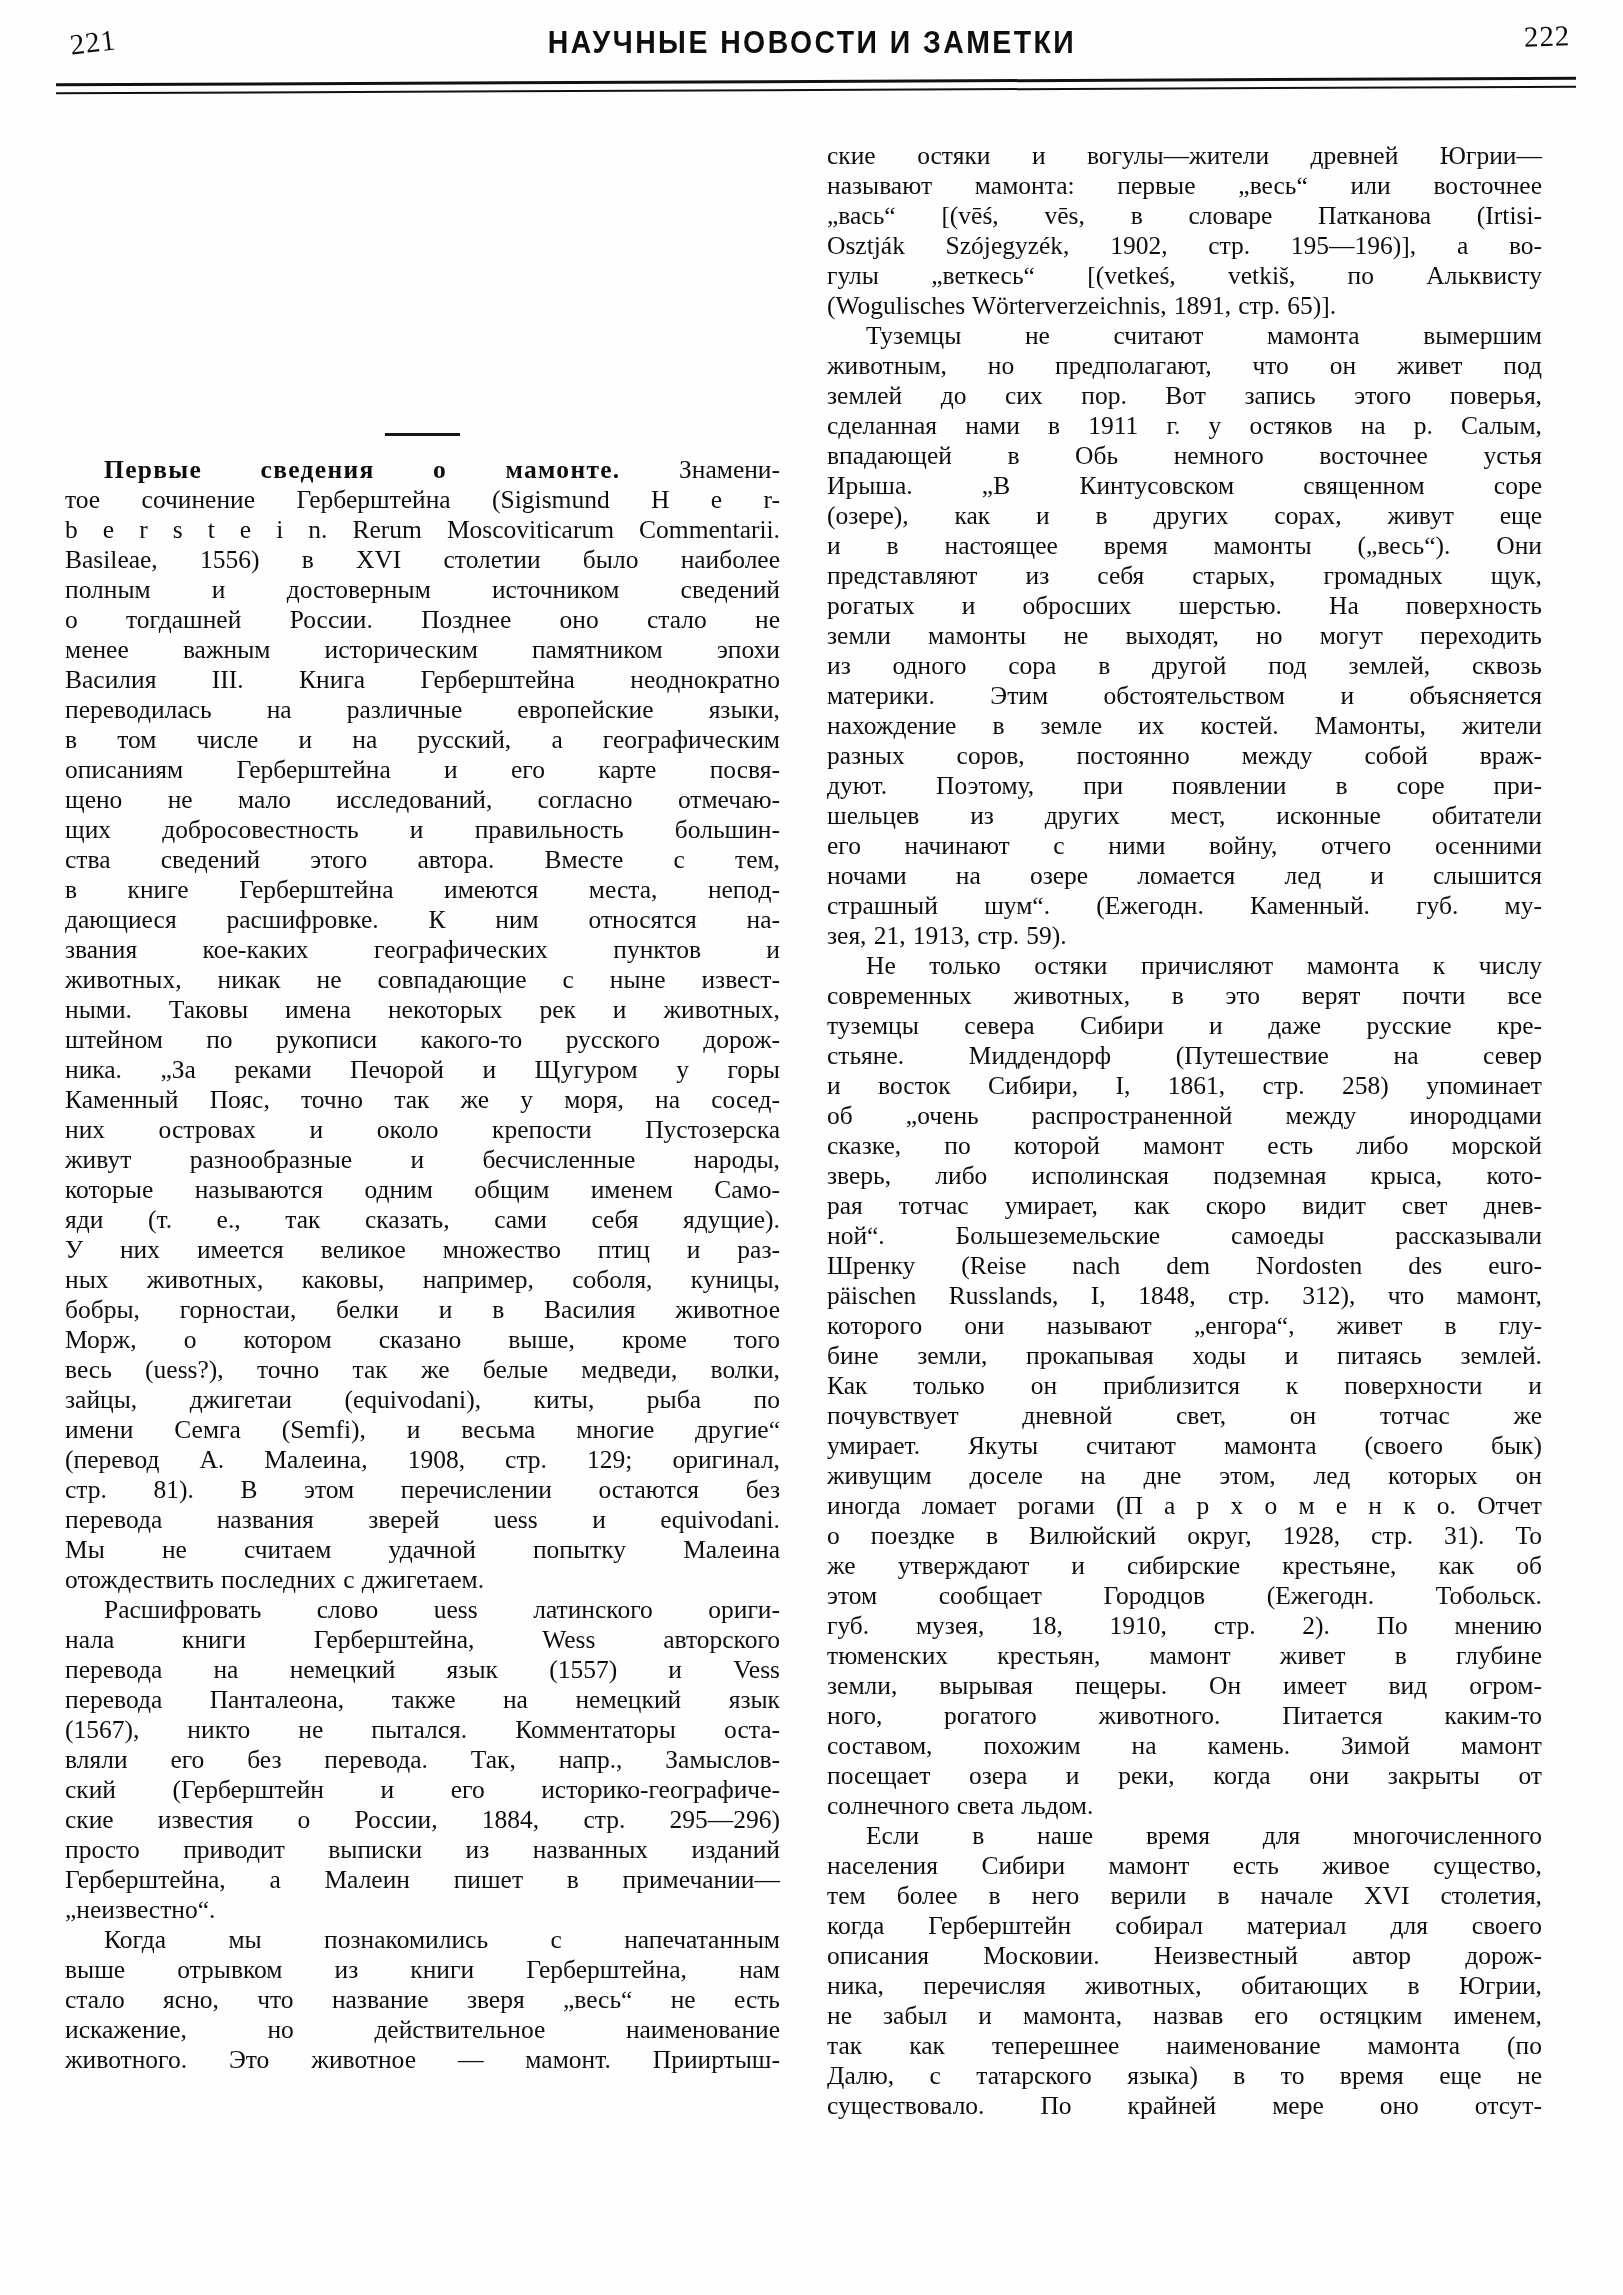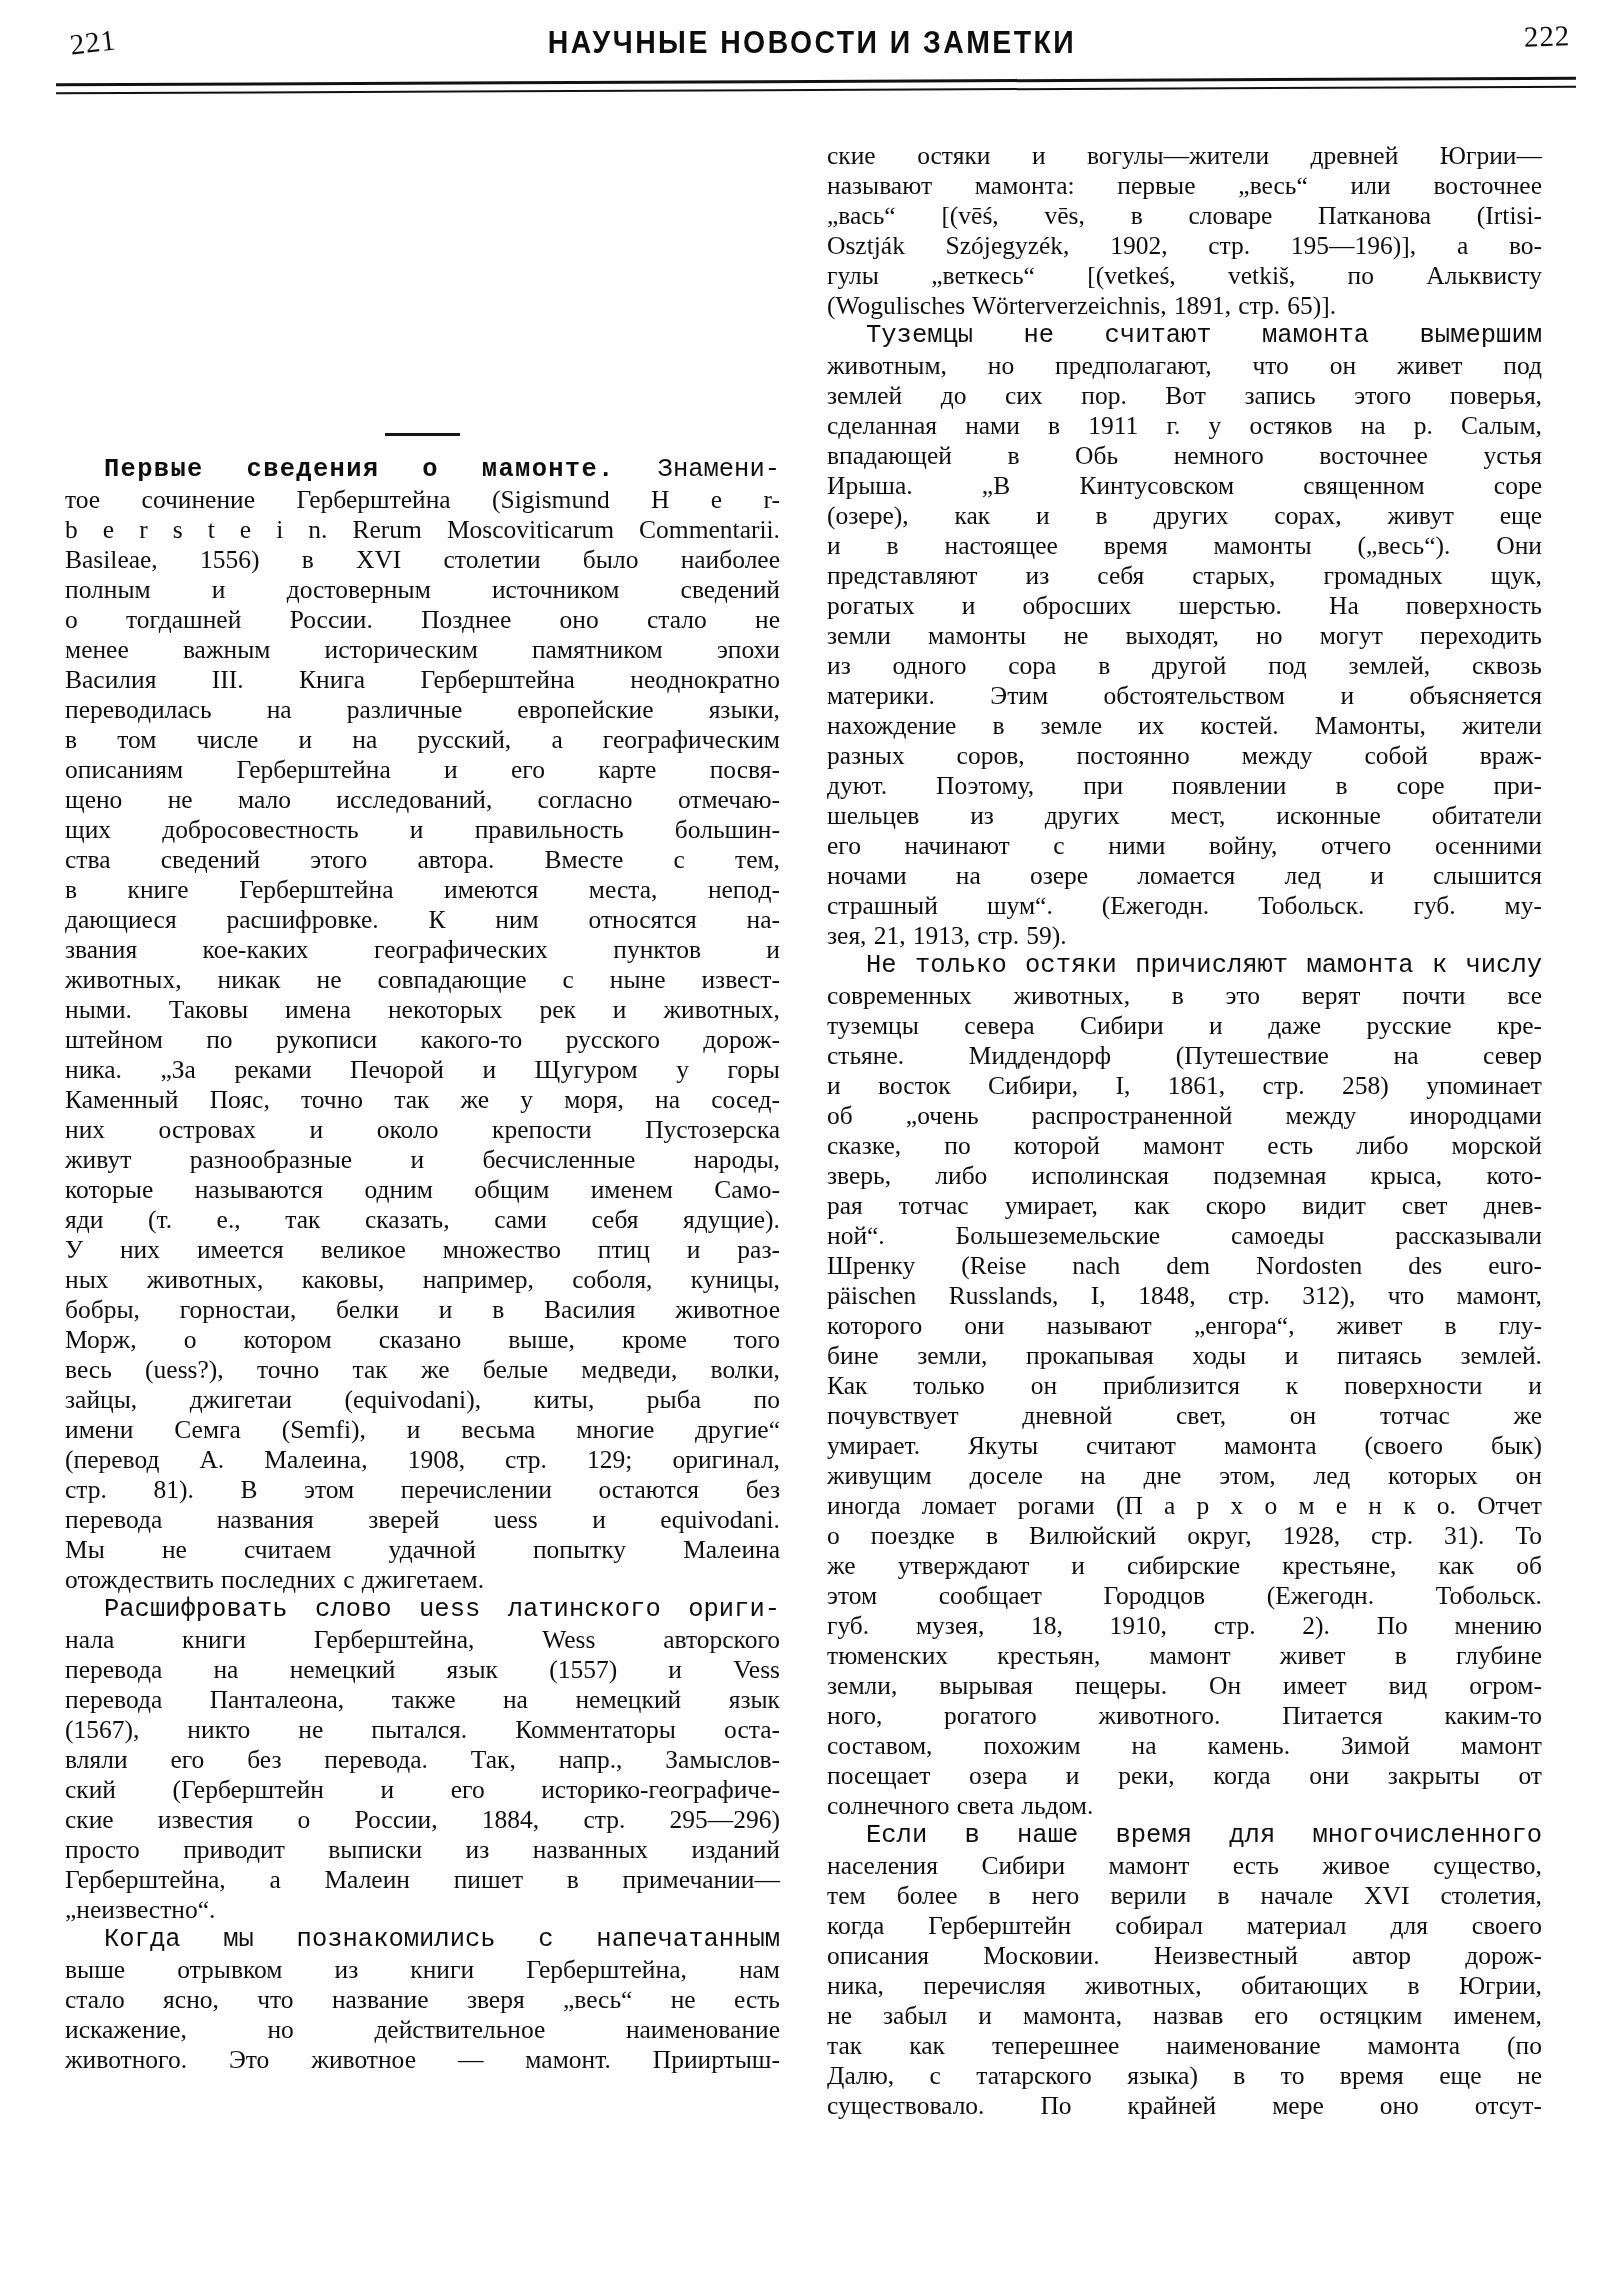--- a/index.html
+++ b/index.html
@@ -41,21 +41,21 @@
     width:75px;height:3.4px;background:#151515;
     margin:0 auto 18.7px auto;
   }
   .line{
     font-size:25.5px;
     line-height:30px;
     text-align:justify;
     text-align-last:justify;
     word-spacing:0.8px;
   }
-  .line.indent{text-indent:39px;font-family:Liberation Mono, monospace;}
+  .line.indent{text-indent:39px;}
   .line.pend{text-align-last:left;}
   .line b{letter-spacing:1.3px;margin-top:40px;}
 </style>
 </head>
 <body>
 
 <div class="page">
 
   <div class="page-number" id="pn-left">221</div>
 
@@ -146,21 +146,21 @@
           <div class="line">рогатых и обросших шерстью.  На поверхность</div>
           <div class="line">земли мамонты не выходят, но могут переходить</div>
           <div class="line">из одного сора в другой под землей, сквозь</div>
           <div class="line">материки.  Этим обстоятельством и объясняется</div>
           <div class="line">нахождение в земле их костей. Мамонты, жители</div>
           <div class="line">разных соров, постоянно между собой враж-</div>
           <div class="line">дуют.  Поэтому, при появлении в соре при-</div>
           <div class="line">шельцев из других мест, исконные обитатели</div>
           <div class="line">его начинают с ними войну, отчего осенними</div>
           <div class="line">ночами на озере ломается лед и слышится</div>
-          <div class="line">страшный шум“.  (Ежегодн. Тобольск. губ. му-</div>
+          <div class="line">страшный шум“.  (Ежегодн. Каменный. губ. му-</div>
           <div class="line pend">зея, 21, 1913, стр. 59).</div>
           <div class="line indent">Не только остяки причисляют мамонта к числу</div>
           <div class="line">современных животных, в это верят почти все</div>
           <div class="line">туземцы севера Сибири и даже русские кре-</div>
           <div class="line">стьяне.  Миддендорф (Путешествие на север</div>
           <div class="line">и восток Сибири, I, 1861, стр. 258) упоминает</div>
           <div class="line">об „очень распространенной между инородцами</div>
           <div class="line">сказке, по которой мамонт есть либо морской</div>
           <div class="line">зверь, либо исполинская подземная крыса, кото-</div>
           <div class="line">рая тотчас умирает, как скоро видит свет днев-</div>

